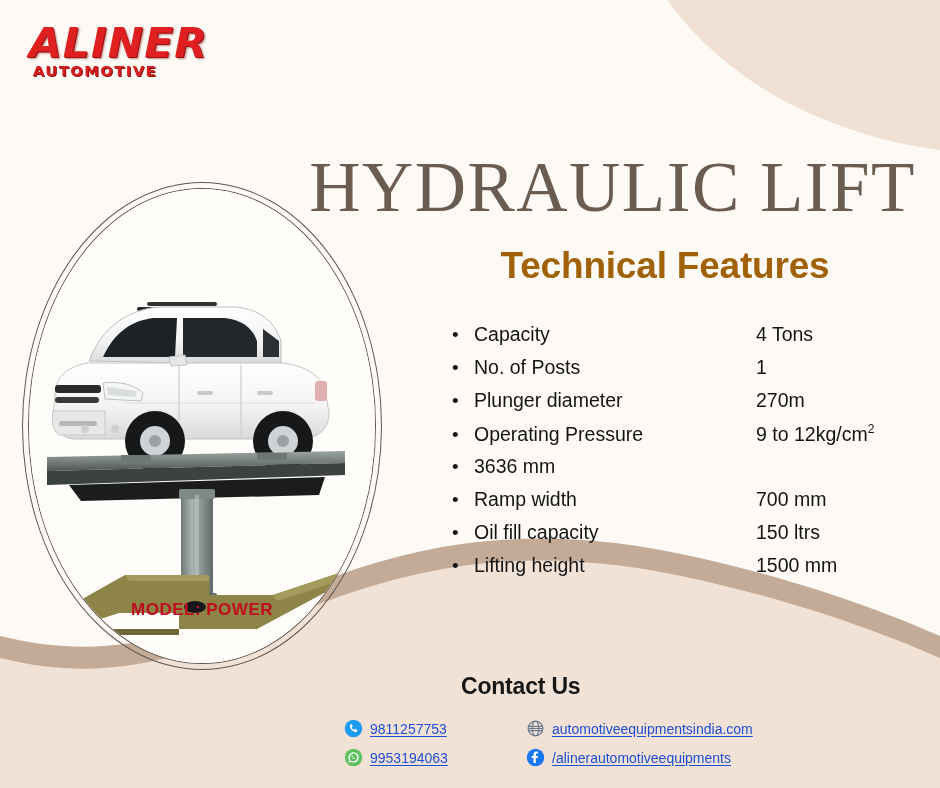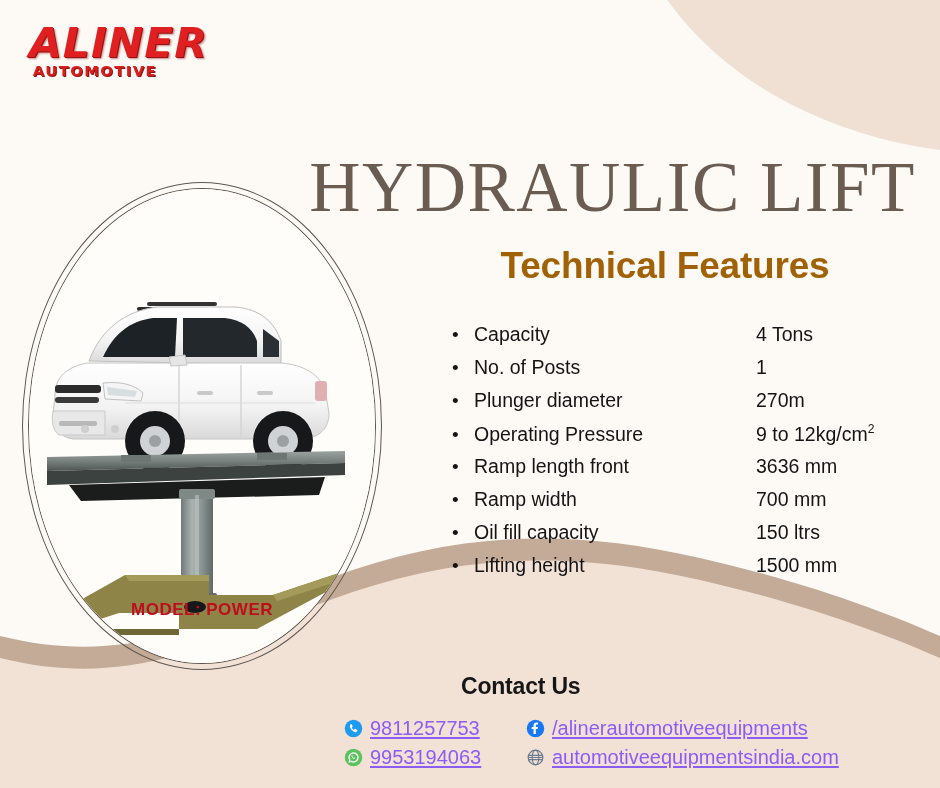--- a/index.html
+++ b/index.html
@@ -146,22 +146,22 @@
   .contact-col { position:absolute; top:0; }
   .col-left { left:0; }
   .col-right { left:182px; }
   .contact-row {
     display:flex;
     align-items:center;
     height:29px;
     gap:7px;
   }
   .contact-text {
-    font-size:20px;
-    color:#8b5cf6;
+    font-size:14px;
+    color:#1d4ed8;
     text-decoration:underline;
     text-underline-offset:2px;
     white-space:nowrap;
   }
   .cicon { flex:0 0 19px; width:19px; height:19px; display:block; }
 </style>
 </head>
 <body>
 
 <div id="poster">
@@ -304,21 +304,20 @@
     </div>
 
     <div class="spec-row">
       <span class="spec-bullet">•</span>
       <span class="spec-label">Operating Pressure</span>
       <span class="spec-value"><span>9 to 12kg/cm</span><sup>2</sup></span>
     </div>
 
     <div class="spec-row">
       <span class="spec-bullet">•</span>
-      <span class="spec-label">Ramp length front</span>
       <span class="spec-value">3636 mm</span>
     </div>
 
     <div class="spec-row">
       <span class="spec-bullet">•</span>
       <span class="spec-label">Ramp width</span>
       <span class="spec-value">700 mm</span>
     </div>
 
     <div class="spec-row">
@@ -357,32 +356,32 @@
         </svg>
         <span class="contact-text">9953194063</span>
       </div>
 
     </div>
 
     <div class="contact-col col-right">
 
       <div class="contact-row">
         <svg class="cicon" viewBox="0 0 24 24">
-          <circle cx="12" cy="12" r="11" fill="#1877f2"></circle>
-          <path d="M14.6 12.6l.4-2.6h-2.5V8.3c0-.7.3-1.4 1.5-1.4h1.2V4.7s-1.1-.2-2.1-.2c-2.2 0-3.6 1.3-3.6 3.7V10H7.2v2.6h2.3v6.3h2.9v-6.3z" fill="#ffffff"></path>
-        </svg>
-        <span class="contact-text">/alinerautomotiveequipments</span>
-      </div>
-
-      <div class="contact-row">
-        <svg class="cicon" viewBox="0 0 24 24">
           <circle cx="12" cy="12" r="9.2" fill="none" stroke="#6b7a90" stroke-width="1.6"></circle>
           <ellipse cx="12" cy="12" rx="4.2" ry="9.2" fill="none" stroke="#6b7a90" stroke-width="1.4"></ellipse>
           <path d="M3 9.3h18M3 14.7h18M2.8 12h18.4" stroke="#6b7a90" stroke-width="1.4" fill="none"></path>
         </svg>
         <span class="contact-text">automotiveequipmentsindia.com</span>
       </div>
 
+      <div class="contact-row">
+        <svg class="cicon" viewBox="0 0 24 24">
+          <circle cx="12" cy="12" r="11" fill="#1877f2"></circle>
+          <path d="M14.6 12.6l.4-2.6h-2.5V8.3c0-.7.3-1.4 1.5-1.4h1.2V4.7s-1.1-.2-2.1-.2c-2.2 0-3.6 1.3-3.6 3.7V10H7.2v2.6h2.3v6.3h2.9v-6.3z" fill="#ffffff"></path>
+        </svg>
+        <span class="contact-text">/alinerautomotiveequipments</span>
+      </div>
+
     </div>
 
   </div>
 
 </div>
 
 </body></html>

